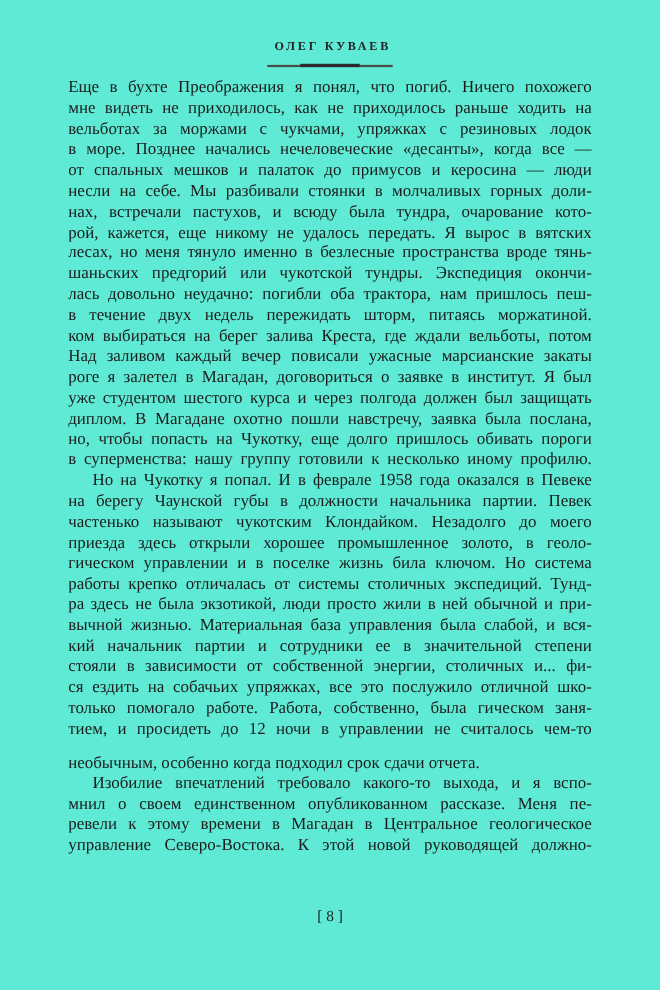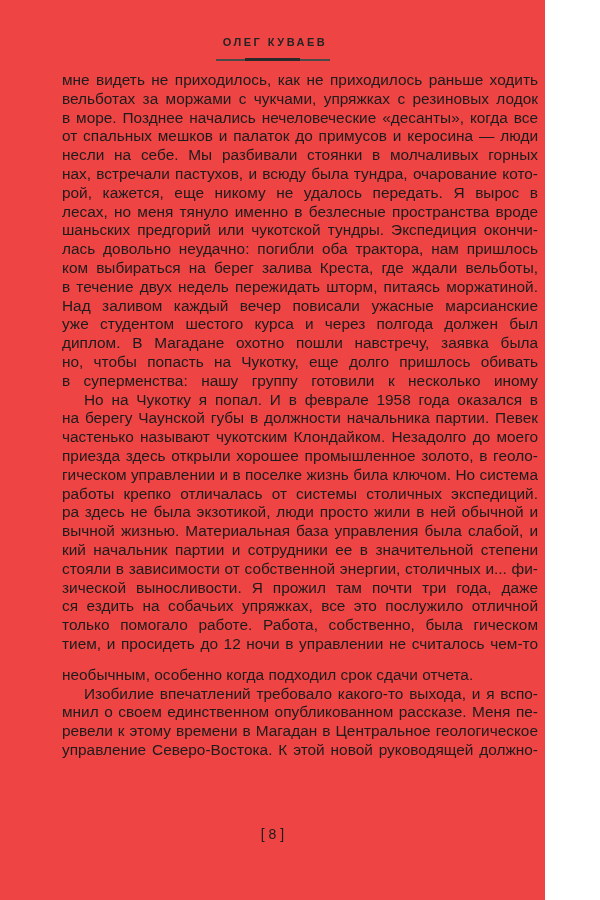--- a/index.html
+++ b/index.html
@@ -3,24 +3,24 @@
 <meta charset="utf-8">
 <title>Book page</title>
 <style>
   html, body {
     margin: 0;
     padding: 0;
     background: #ffffff;
   }
   .page {
     position: relative;
-    width: 545px;
+    width: 600px;
     height: 900px;
-    background: #ef4444;
-    font-family: Liberation Sans, sans-serif;
+    background: #5eead4;
+    font-family: Liberation Serif, serif;
     color: #1c1c1c;
     overflow: hidden;
   }
   .running-head {
     position: absolute;
     top: 36px;
     left: 0;
     width: 100%;
     text-align: center;
     font-size: 11px;
@@ -79,48 +79,49 @@
     color: #1c1c1c;
   }
 </style>
 </head>
 <body>
 
 <div class="page">
   <div class="running-head">ОЛЕГ КУВАЕВ</div>
   <div class="head-rule"></div>
   <div class="body-text" id="body-text">
+      <div class="line">Еще в бухте Преображения я понял, что погиб. Ничего похожего</div>
       <div class="line">мне видеть не приходилось, как не приходилось раньше ходить на</div>
       <div class="line">вельботах за моржами с чукчами, упряжках с резиновых лодок</div>
       <div class="line">в море. Позднее начались нечеловеческие «десанты», когда все —</div>
       <div class="line">от спальных мешков и палаток до примусов и керосина — люди</div>
       <div class="line">несли на себе. Мы разбивали стоянки в молчаливых горных доли-</div>
       <div class="line">нах, встречали пастухов, и всюду была тундра, очарование кото-</div>
       <div class="line">рой, кажется, еще никому не удалось передать. Я вырос в вятских</div>
       <div class="line">лесах, но меня тянуло именно в безлесные пространства вроде тянь-</div>
       <div class="line">шаньских предгорий или чукотской тундры. Экспедиция окончи-</div>
       <div class="line">лась довольно неудачно: погибли оба трактора, нам пришлось пеш-</div>
+      <div class="line">в течение двух недель пережидать шторм, питаясь моржатиной.</div>
       <div class="line">ком выбираться на берег залива Креста, где ждали вельботы, потом</div>
-      <div class="line">в течение двух недель пережидать шторм, питаясь моржатиной.</div>
       <div class="line">Над заливом каждый вечер повисали ужасные марсианские закаты</div>
+      <div class="line">роге я залетел в Магадан, договориться о заявке в институт. Я был</div>
       <div class="line">уже студентом шестого курса и через полгода должен был защищать</div>
       <div class="line">диплом. В Магадане охотно пошли навстречу, заявка была послана,</div>
       <div class="line">но, чтобы попасть на Чукотку, еще долго пришлось обивать пороги</div>
       <div class="line">в суперменства: нашу группу готовили к несколько иному профилю.</div>
       <div class="line indent">Но на Чукотку я попал. И в феврале 1958 года оказался в Певеке</div>
       <div class="line">на берегу Чаунской губы в должности начальника партии. Певек</div>
       <div class="line">частенько называют чукотским Клондайком. Незадолго до моего</div>
       <div class="line">приезда здесь открыли хорошее промышленное золото, в геоло-</div>
       <div class="line">гическом управлении и в поселке жизнь била ключом. Но система</div>
       <div class="line">работы крепко отличалась от системы столичных экспедиций. Тунд-</div>
       <div class="line">ра здесь не была экзотикой, люди просто жили в ней обычной и при-</div>
       <div class="line">вычной жизнью. Материальная база управления была слабой, и вся-</div>
       <div class="line">кий начальник партии и сотрудники ее в значительной степени</div>
       <div class="line">стояли в зависимости от собственной энергии, столичных и... фи-</div>
-      <div class="line">зической выносливости. Я прожил там почти три года, даже научил-</div>
       <div class="line">ся ездить на собачьих упряжках, все это послужило отличной шко-</div>
       <div class="line">только помогало работе. Работа, собственно, была гическом заня-</div>
       <div class="line">тием, и просидеть до 12 ночи в управлении не считалось чем-то</div>
       <div class="line last">необычным, особенно когда подходил срок сдачи отчета.</div>
       <div class="line indent">Изобилие впечатлений требовало какого-то выхода, и я вспо-</div>
       <div class="line">мнил о своем единственном опубликованном рассказе. Меня пе-</div>
       <div class="line">ревели к этому времени в Магадан в Центральное геологическое</div>
       <div class="line">управление Северо-Востока. К этой новой руководящей должно-</div>
     </div>
   <div class="page-number">[ 8 ]</div>

